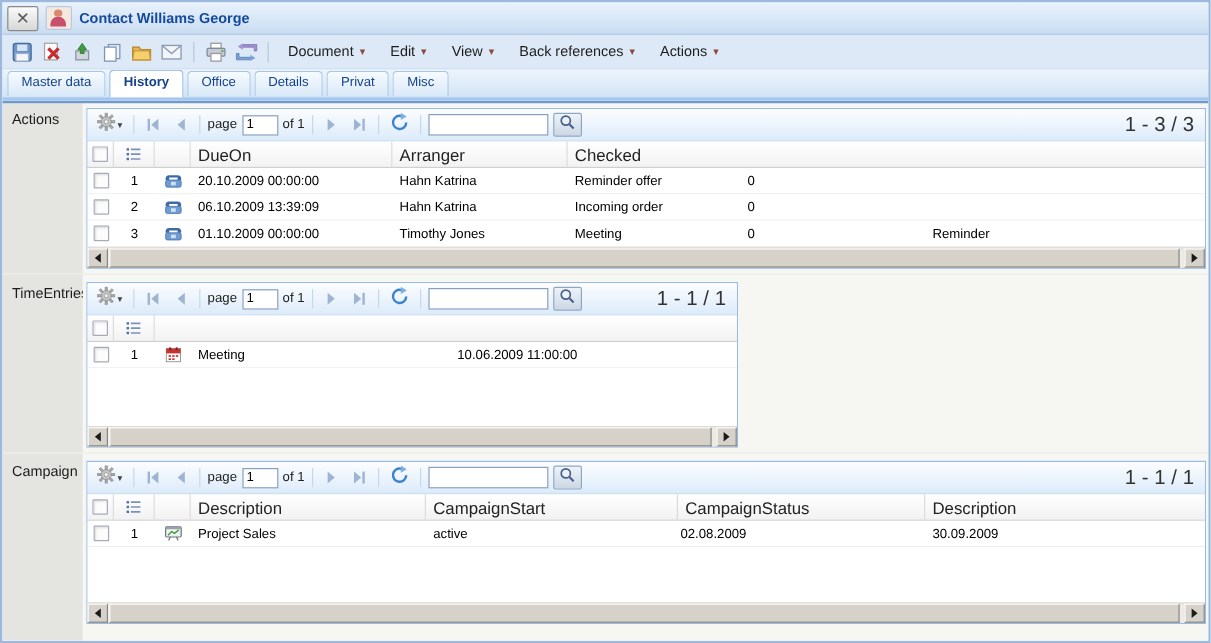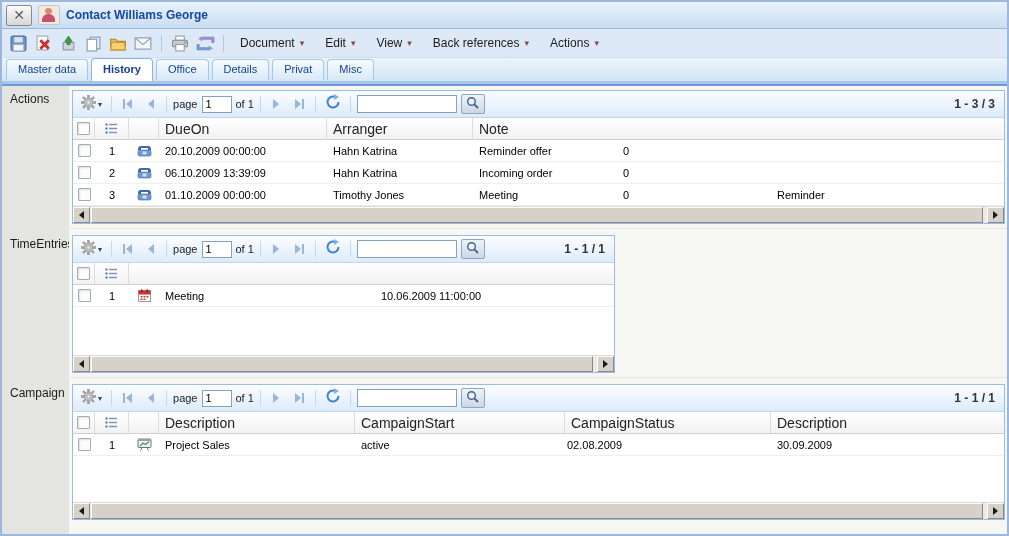--- a/index.html
+++ b/index.html
@@ -65,21 +65,21 @@
   .p-btn{height:20px;display:flex;align-items:center;justify-content:center;padding:0 2px;cursor:pointer;border:1px solid transparent;border-radius:2px;}
   .p-sep{width:1px;height:16px;background:#c6d8ec;margin:0 2px;}
   .p-label{font-size:11px;color:#222;}
   .page-input{width:30px;height:17px;border:1px solid #86a0be;font-size:11px;padding:0 3px;font-family:inherit;}
   .search-input{width:100px;height:18px;border:1px solid #86a0be;font-size:11px;padding:0 3px;font-family:inherit;}
   .search-btn{
     width:24px;height:20px;border:1px solid #8fa6c0;border-radius:2px;cursor:pointer;
     background:linear-gradient(#eef3f9,#ccd7e4);display:flex;align-items:center;justify-content:center;
   }
   .p-spacer{flex:1;}
-  .p-count{font-size:12px;color:#333;padding-right:4px;font-weight:bold;}
+  .p-count{font-size:17px;color:#333;padding-right:4px;}
   .gear-arrow{font-size:8px;color:#444;margin-left:2px;}
   
   .g-head{display:flex;height:22px;background:linear-gradient(#ffffff,#f2f2f2);border-bottom:1px solid #cfcfcf;}
   .g-head .hc{display:flex;align-items:center;font-size:14px;color:#222;padding-left:6px;border-right:1px solid #dcdcdc;overflow:hidden;white-space:nowrap;}
   .g-head .hc:last-child{border-right:none;}
   .g-row{display:flex;height:22px;background:#fff;border-bottom:1px solid #efefef;cursor:pointer;}
   .g-row .dc{display:flex;align-items:center;font-size:11px;color:#000;padding-left:6px;overflow:hidden;white-space:nowrap;}
   .cell-center{justify-content:center;padding-left:0 !important;}
   .checkbox{width:13px;height:13px;border:1px solid #a5acb8;background:#fcfcfc;box-shadow:inset 1px 1px 2px rgba(0,0,0,.12);border-radius:1px;}
   .grid-fill{background:#fff;}
@@ -287,21 +287,21 @@
                   <g fill="#4d6fa8">
                     <rect x="0.5" y="1.5" width="2" height="2"></rect>
                     <rect x="0.5" y="5.5" width="2" height="2"></rect>
                     <rect x="0.5" y="9.5" width="2" height="2"></rect>
                   </g>
                 </svg>
             </div>
             <div class="hc c2"></div>
             <div class="hc a3">DueOn</div>
             <div class="hc a4">Arranger</div>
-            <div class="hc a7">Note</div>
+            <div class="hc a6">Checked</div>
           </div>
 
           <div class="g-row">
             <div class="dc c0 cell-center">
                 <span class="checkbox"></span>
               </div>
             <div class="dc c1 cell-center">1</div>
             <div class="dc c2 cell-center">
               <svg width="15" height="12" viewBox="0 0 15 12">
                   <path d="M1 4 Q1 1 4 1 L11 1 Q14 1 14 4 L14 5 L11 5 L11 3 L4 3 L4 5 L1 5 Z" fill="#3d6aa8"></path>

